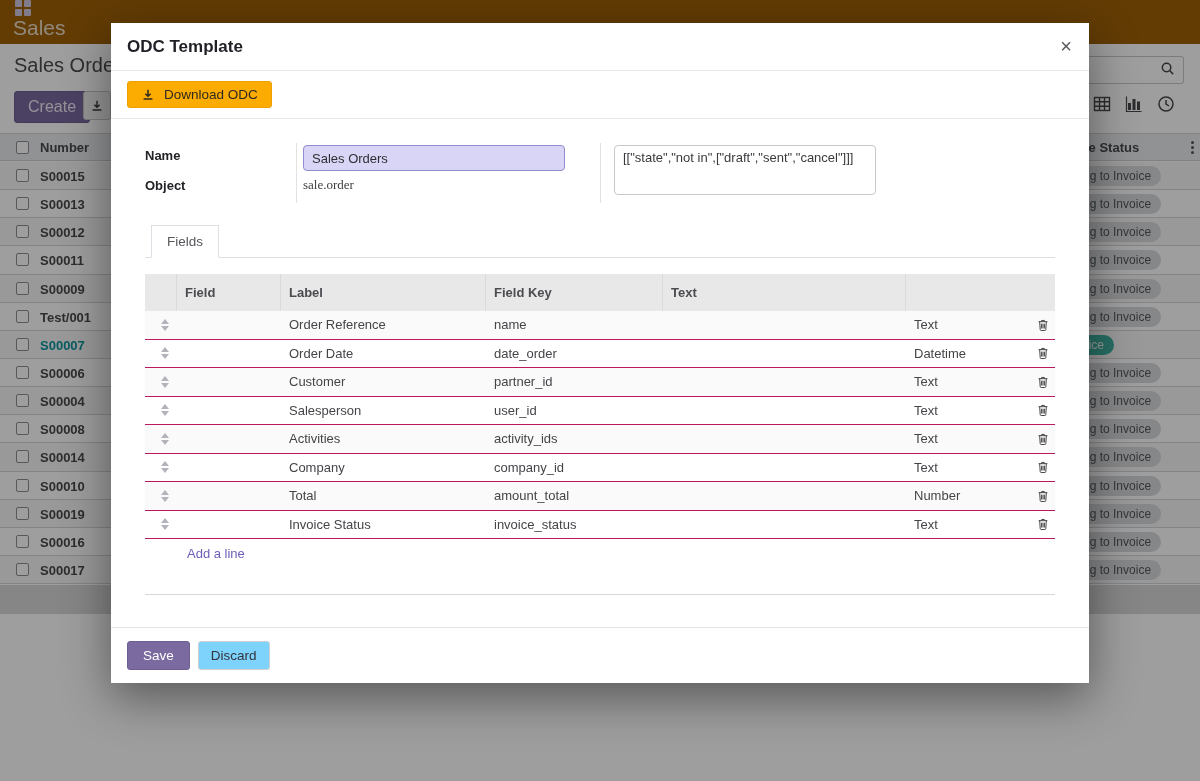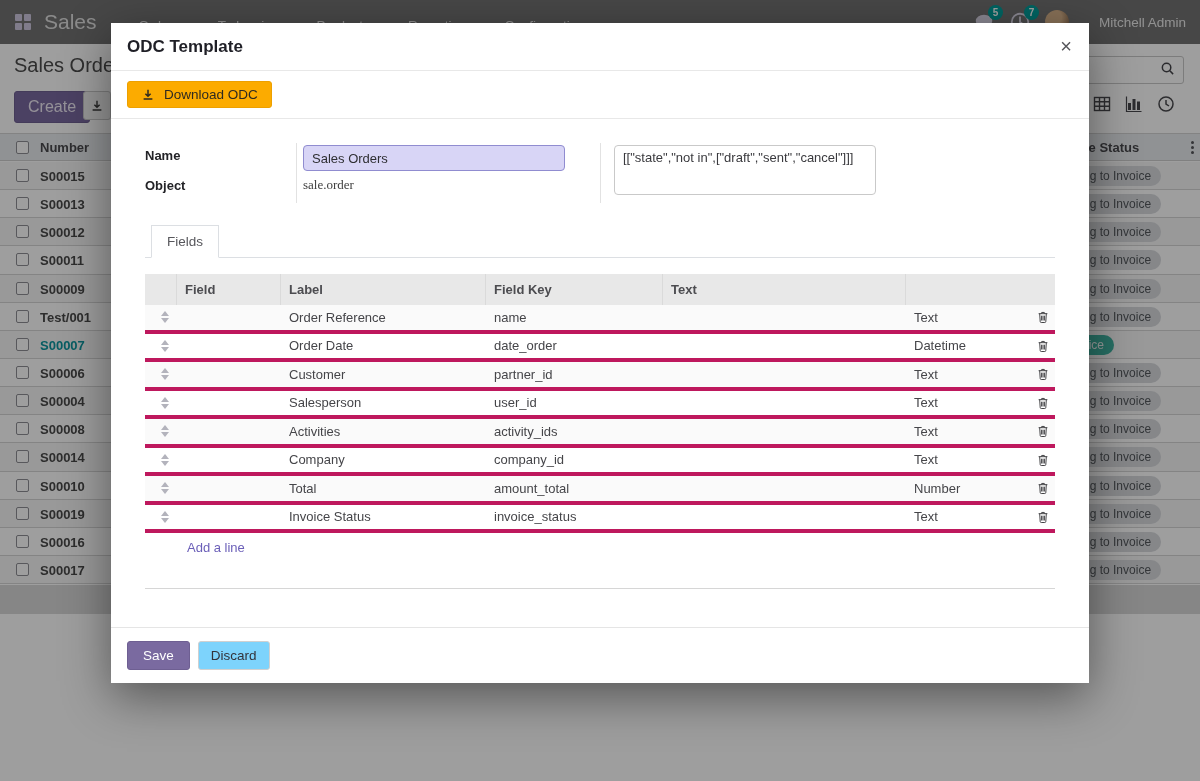--- a/index.html
+++ b/index.html
@@ -4,21 +4,21 @@
 <style>
   * { box-sizing: border-box; margin: 0; padding: 0; }
   html,body { width:1200px; height:781px; }
   body {
     position: relative; overflow: hidden; background: #fff;
     font-family: "Liberation Sans", sans-serif; font-size: 13px; color:#444;
   }
   
   .navbar {
     position:absolute; top:0; left:0; width:1200px; height:44px;
-    background:#737373; display:flex; align-items:center; z-index:1;
+    background:#a16207; display:flex; z-index:1;flex-direction:column;
   }
   .apps-grid { margin-left:15px; display:grid; grid-template-columns:7px 7px; grid-gap:2px; }
   .apps-grid span { width:7px; height:7px; background:#cfc9e0; border-radius:1px; display:block; }
   .brand { color:rgba(255,255,255,.78); font-size:21px; margin-left:13px; }
   .nav-menu { display:flex; gap:38px; margin-left:42px; padding-top:6px; }
   .nav-menu .nav-item { color:rgba(255,255,255,.8); font-size:13.5px; cursor:pointer; }
   .nav-right { margin-left:auto; display:flex; align-items:center; gap:14px; padding-right:14px; }
   .nav-ico { position:relative; width:22px; height:22px; color:#dcd8e8; }
   .nav-badge {
     position:absolute; top:-6px; right:-8px; background:#00a09d; color:#fff;
@@ -108,24 +108,24 @@
   .tabs { margin-top:22px; border-bottom:1px solid #dcdfe3; padding-left:6px; }
   .tab {
     display:inline-block; background:#fff; border:1px solid #dcdfe3; border-bottom:1px solid #fff;
     margin-bottom:-1px; padding:8px 15px; color:#57575c; font-size:13.5px; cursor:pointer;
   }
 
   .ftable { margin-top:16px; width:910px; }
   .ftable .thead, .ftable .trow, .ftable .add-row {
     display:grid; grid-template-columns:32px 104px 205px 177px 243px 117px 32px; align-items:center;
   }
-  .ftable .thead { background:#e8e8e8; height:31px; font-weight:bold; color:#4c4c50; }
+  .ftable .thead { background:#e8e8e8; height:37px; font-weight:bold; color:#4c4c50; }
   .ftable .thead > div { padding-left:8px; border-right:1px solid #dadada; height:100%; display:flex; align-items:center; }
   .ftable .thead > div:last-child { border-right:none; }
-  .ftable .trow { height:28.5px; border-bottom:4px solid #be185d; color:#454549; }
+  .ftable .trow { height:28.5px; border-bottom:1px solid #be185d; color:#454549; }
   .ftable .trow:nth-child(odd) { background:#fafafa; }
   .ftable .trow > div { padding-left:8px; }
   .drag-handle { display:flex; flex-direction:column; align-items:center; gap:2px; cursor:grab; }
   .tri-up { width:0; height:0; border-left:4px solid transparent; border-right:4px solid transparent; border-bottom:5px solid #b3b3bc; }
   .tri-down { width:0; height:0; border-left:4px solid transparent; border-right:4px solid transparent; border-top:5px solid #b3b3bc; }
   .trash { color:#3c3c40; cursor:pointer; display:flex; justify-content:center; }
   .add-row { height:28px; }
   .add-link { grid-column:2 / span 2; padding-left:10px; color:#6b5fb8; cursor:pointer; }
   .sheet-endline { margin-top:27px; border-top:1px solid #d6d6d6; width:910px; }
 

